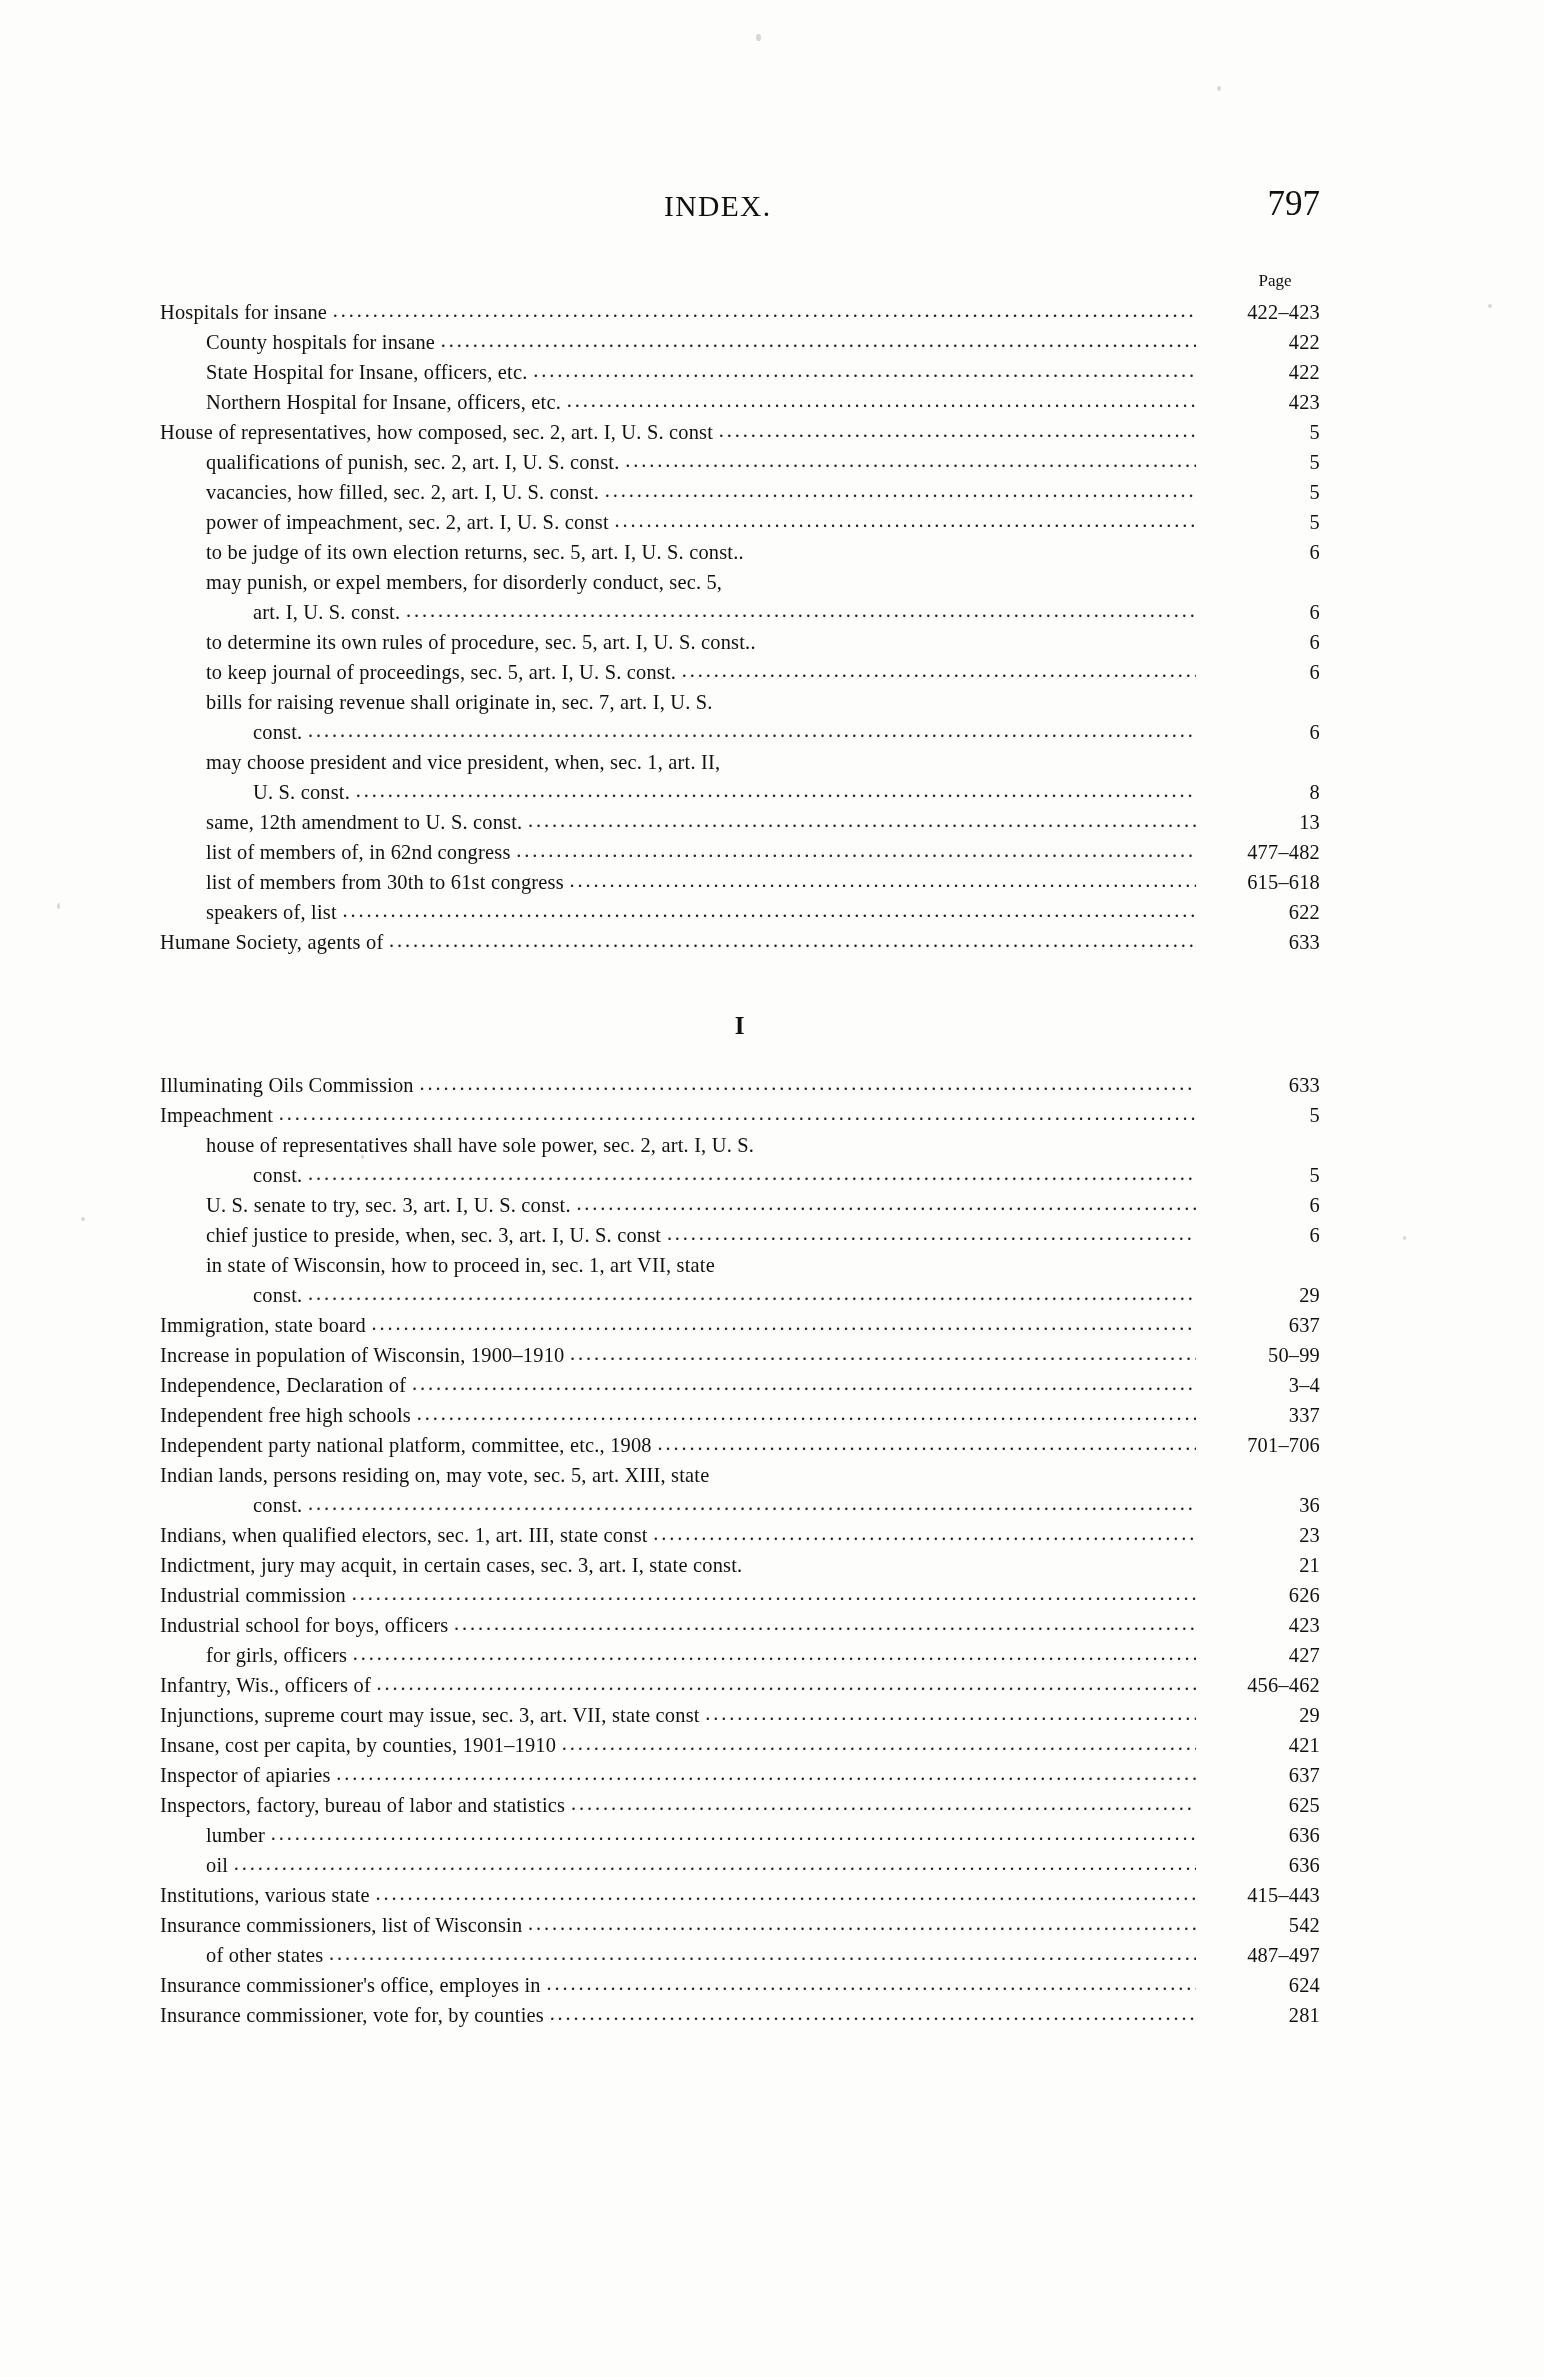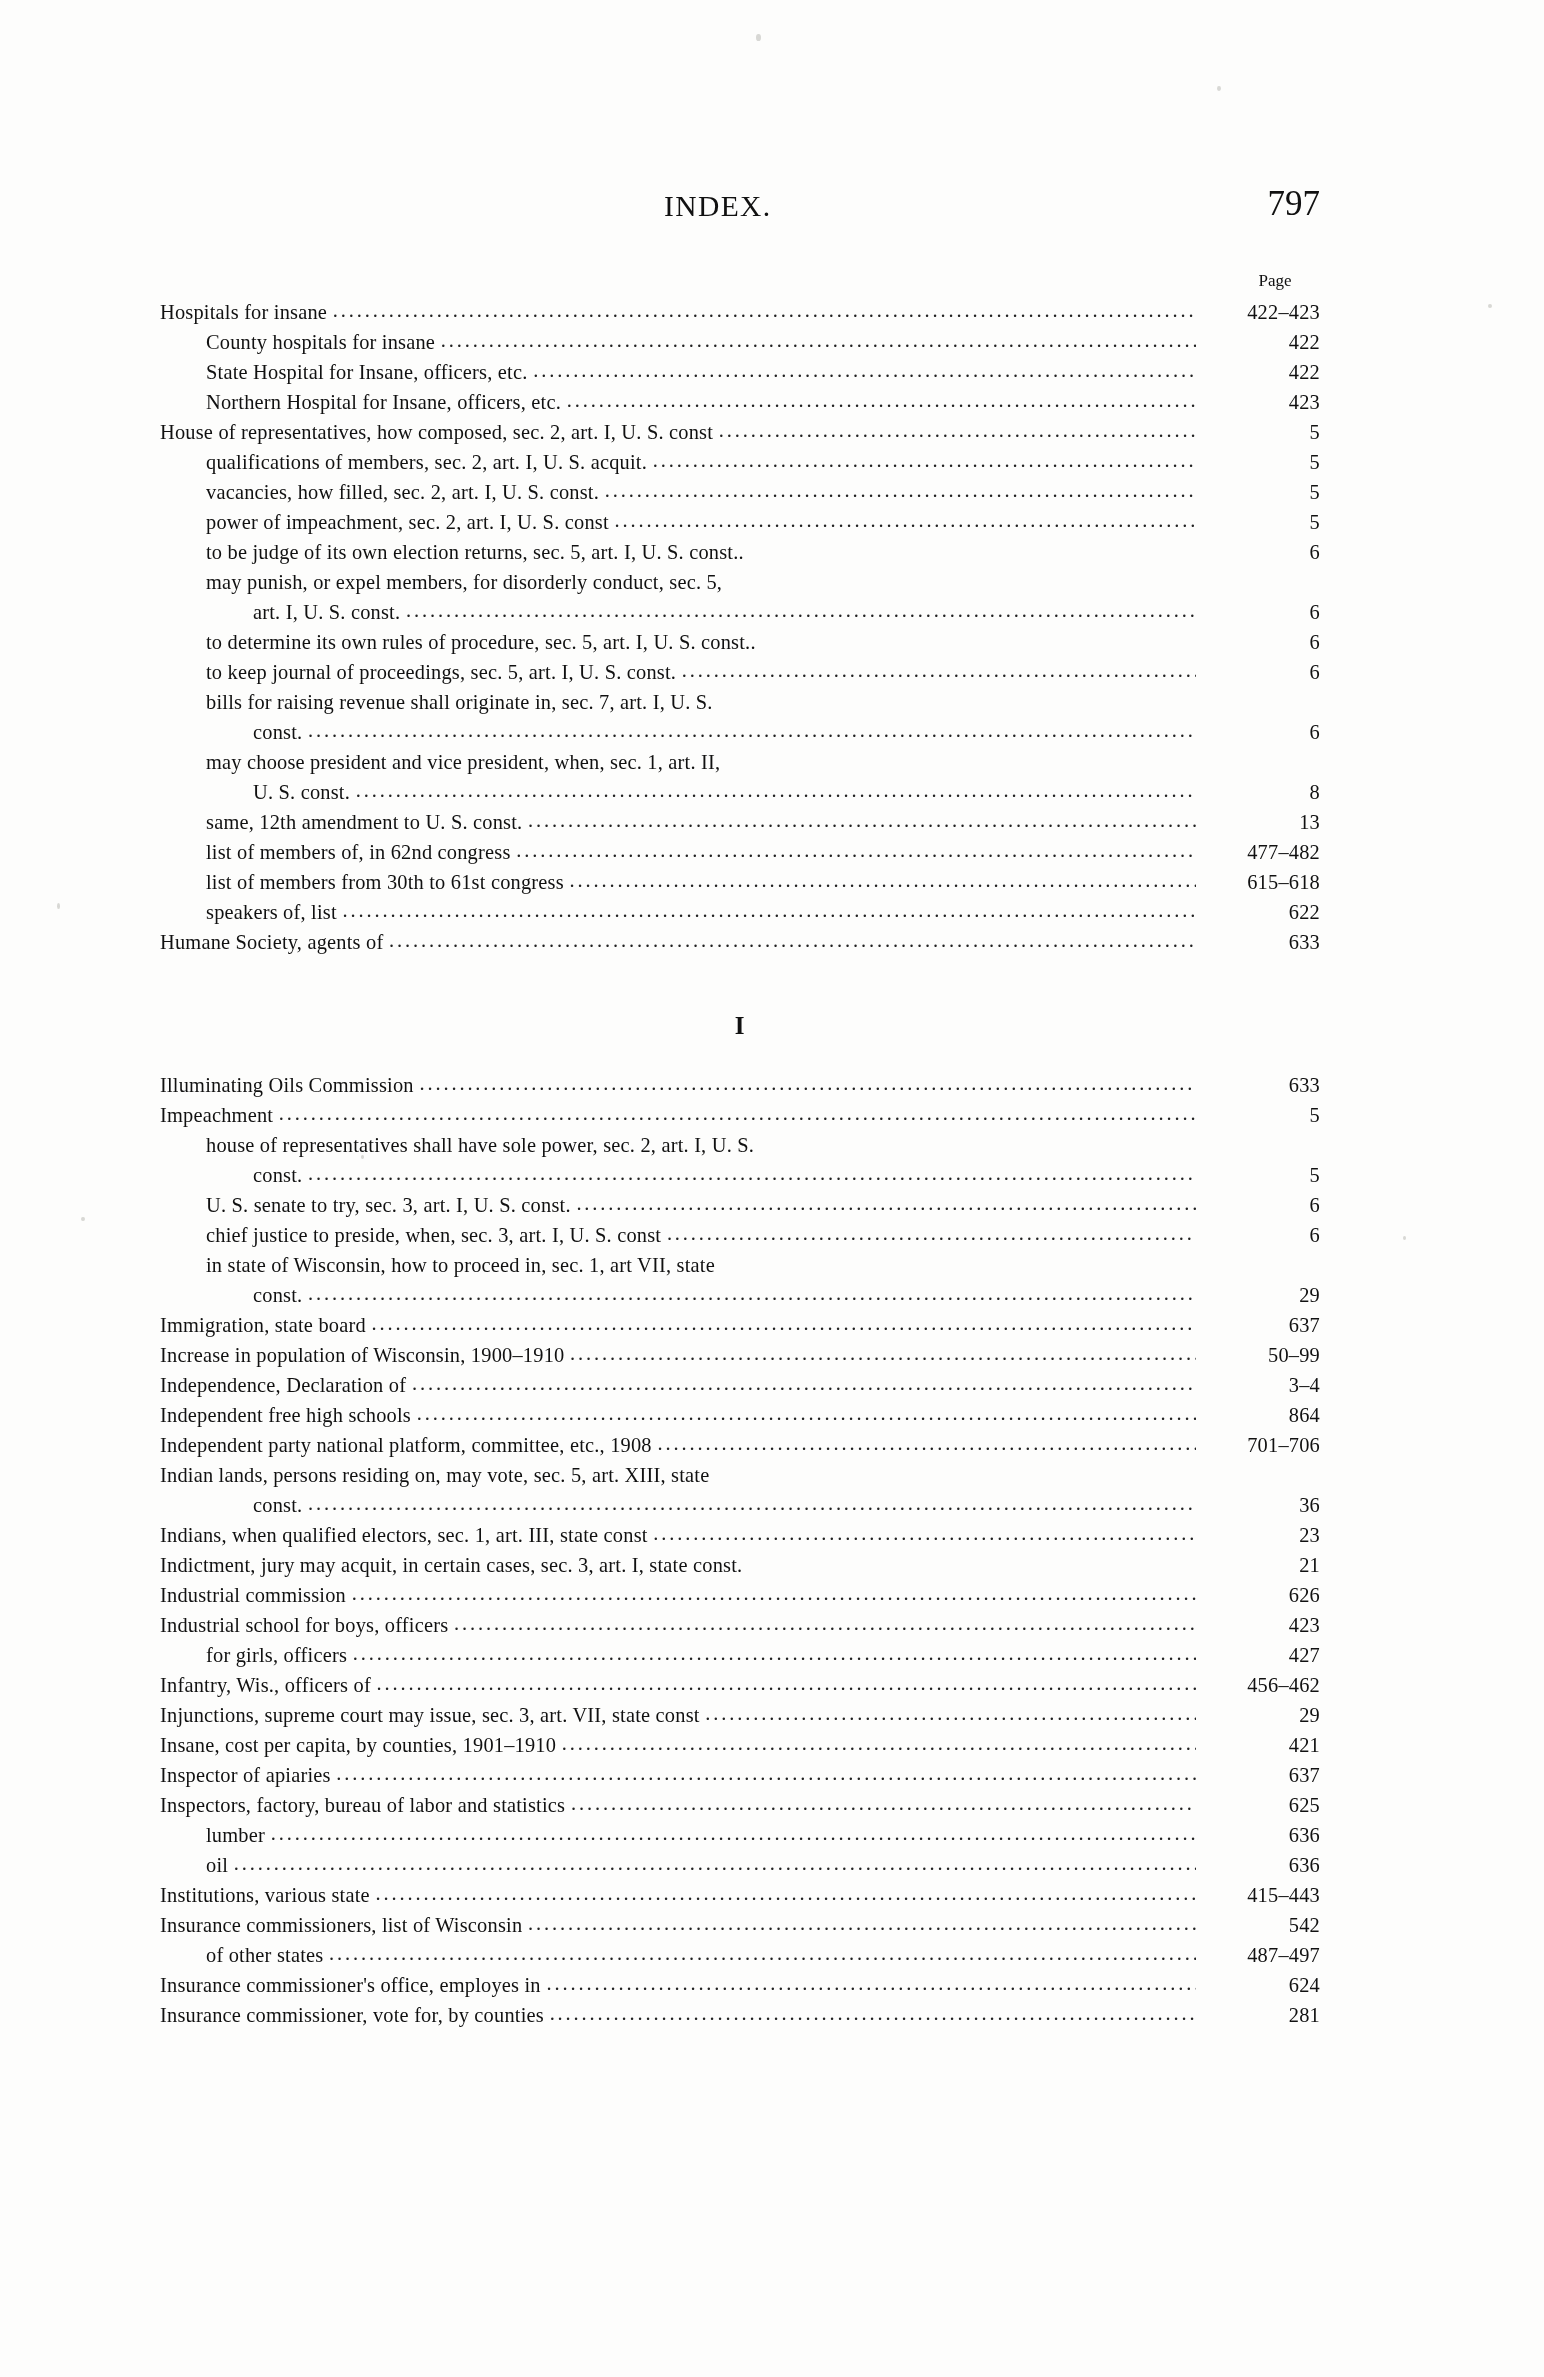--- a/index.html
+++ b/index.html
@@ -171,21 +171,21 @@
         </li>
         <li class="entry lvl0">
           <div class="ln">
             <span class="label">House of representatives, how composed, sec. 2, art. I, U. S. const</span>
             <span class="leader"></span>
             <span class="pg">5</span>
           </div>
         </li>
         <li class="entry lvl1">
           <div class="ln">
-            <span class="label">qualifications of members, sec. 2, art. I, U. S. acquit.</span>
+            <span class="label">qualifications of punish, sec. 2, art. I, U. S. const.</span>
             <span class="leader"></span>
             <span class="pg">5</span>
           </div>
         </li>
         <li class="entry lvl1">
           <div class="ln">
             <span class="label">vacancies, how filled, sec. 2, art. I, U. S. const.</span>
             <span class="leader"></span>
             <span class="pg">5</span>
           </div>
@@ -374,21 +374,21 @@
           <div class="ln">
             <span class="label">Independence, Declaration of</span>
             <span class="leader"></span>
             <span class="pg">3–4</span>
           </div>
         </li>
         <li class="entry lvl0">
           <div class="ln">
             <span class="label">Independent free high schools</span>
             <span class="leader"></span>
-            <span class="pg">864</span>
+            <span class="pg">337</span>
           </div>
         </li>
         <li class="entry lvl0">
           <div class="ln">
             <span class="label">Independent party national platform, committee, etc., 1908</span>
             <span class="leader"></span>
             <span class="pg">701–706</span>
           </div>
         </li>
         <li class="entry lvl0 noleader">

